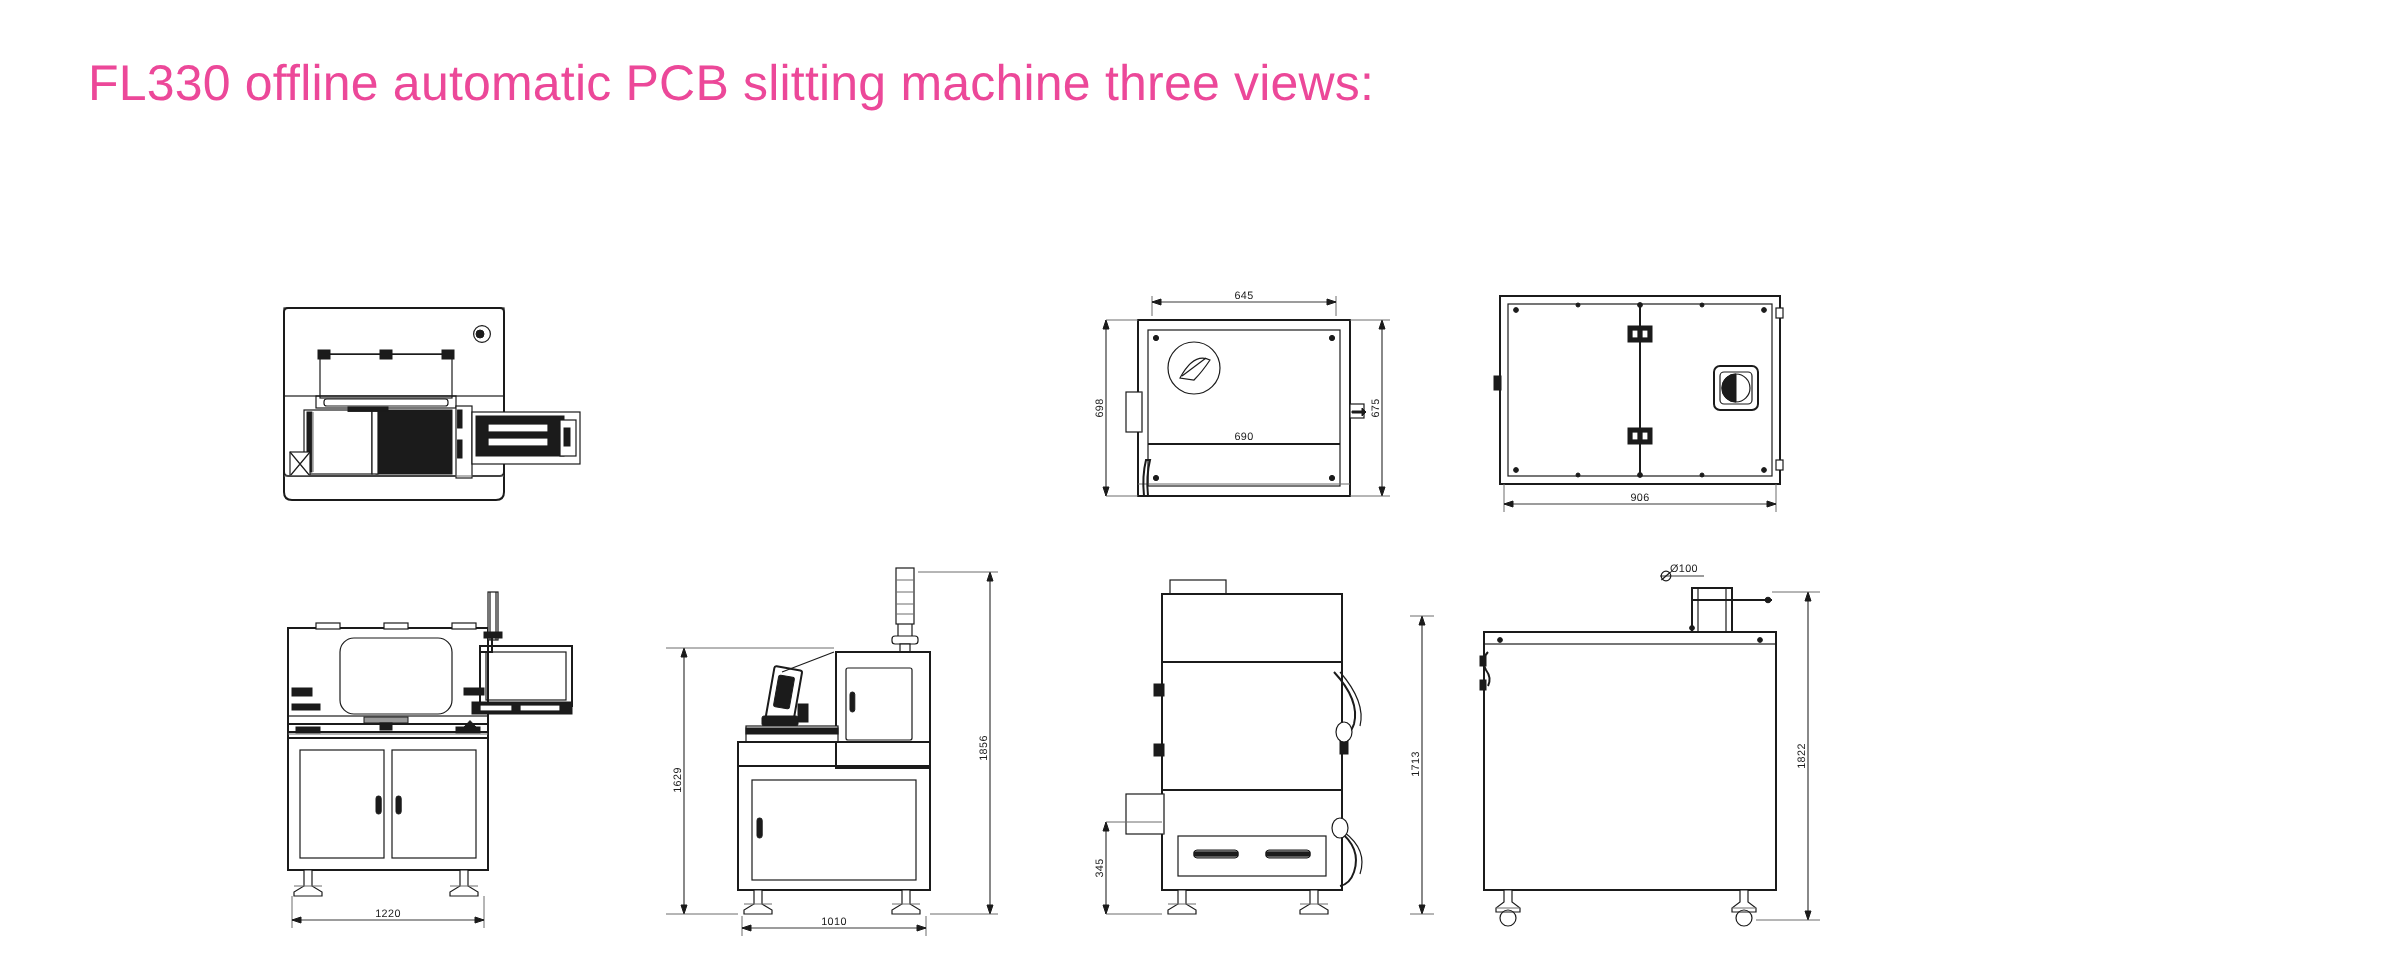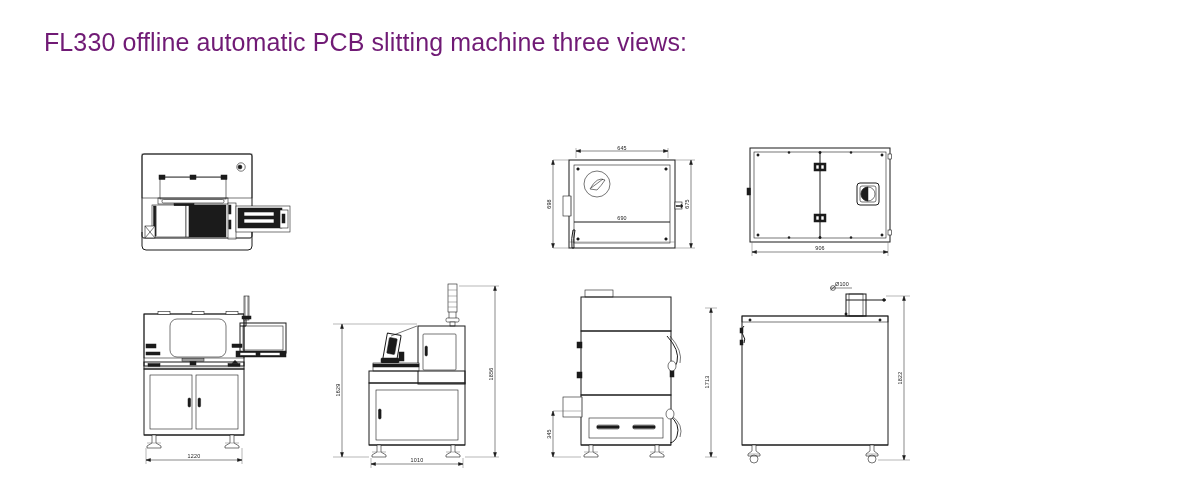--- a/index.html
+++ b/index.html
@@ -13,21 +13,21 @@
     position: relative;
     font-family: "Liberation Sans", sans-serif;
     overflow: hidden;
   }
 
   #page-title {
     position: absolute;
     left: 44px;
     top: 28px;
     font-size: 25px;
-    color: #701a75;
+    color: #ec4899;
     letter-spacing: 0.1px;
     white-space: nowrap;
     font-weight: 400;
   }
 
   .drawing-area {
     position: absolute;
     left: 0;
     top: 0;
     width: 1200px;

